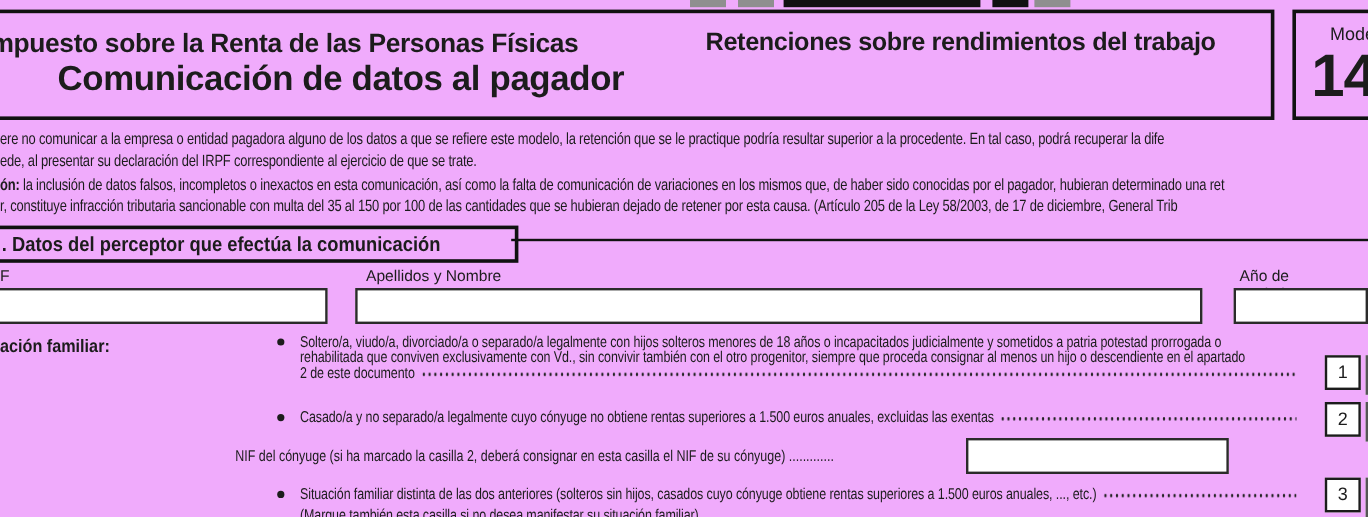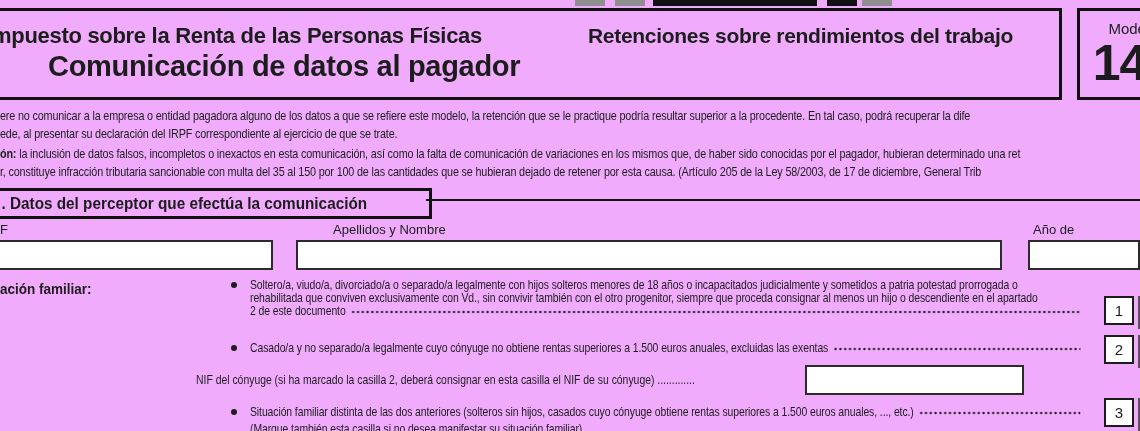--- a/index.html
+++ b/index.html
@@ -36,21 +36,21 @@
   .intro{left:0;font-size:13.5px;letter-spacing:-0.2px;width:1425px;}
   .i1{top:108px;} .i2{top:126px;} .i3{top:146px;} .i4{top:164px;}
 
   
   .sec-box{left:-6px;top:188px;width:432px;height:25px;border:3px solid #111;
            display:flex;align-items:center;}
   .sec-title{font-size:17px;font-weight:bold;padding-left:5px;}
   .sec-rule{left:426px;top:199px;width:714px;height:2px;background:#111;}
 
   .f-label{font-size:13px;top:222px;}
-  .lab-nif{left:0px;} .lab-ape{left:305px;margin-left:28px;} .lab-ano{left:1033px;}
+  .lab-nif{left:0px;} .lab-ape{left:305px;} .lab-ano{left:1033px;}
 
   .inp{border:2px solid #2b2b2b;background:#fff;top:240px;height:24px;}
   .inp-nif{left:-10px;width:275px;}
   .inp-ape{left:296px;width:698px;}
   .inp-ano{left:1028px;width:104px;}
   .inp-cony{left:805px;top:365px;width:211px;height:24px;border:2px solid #2b2b2b;background:#fff;}
 
   .fam-label{left:0px;top:280px;font-size:15px;font-weight:bold;}
 
   .dot{position:absolute;left:231px;width:6px;height:6px;border-radius:50%;background:#1c1c1c;}

